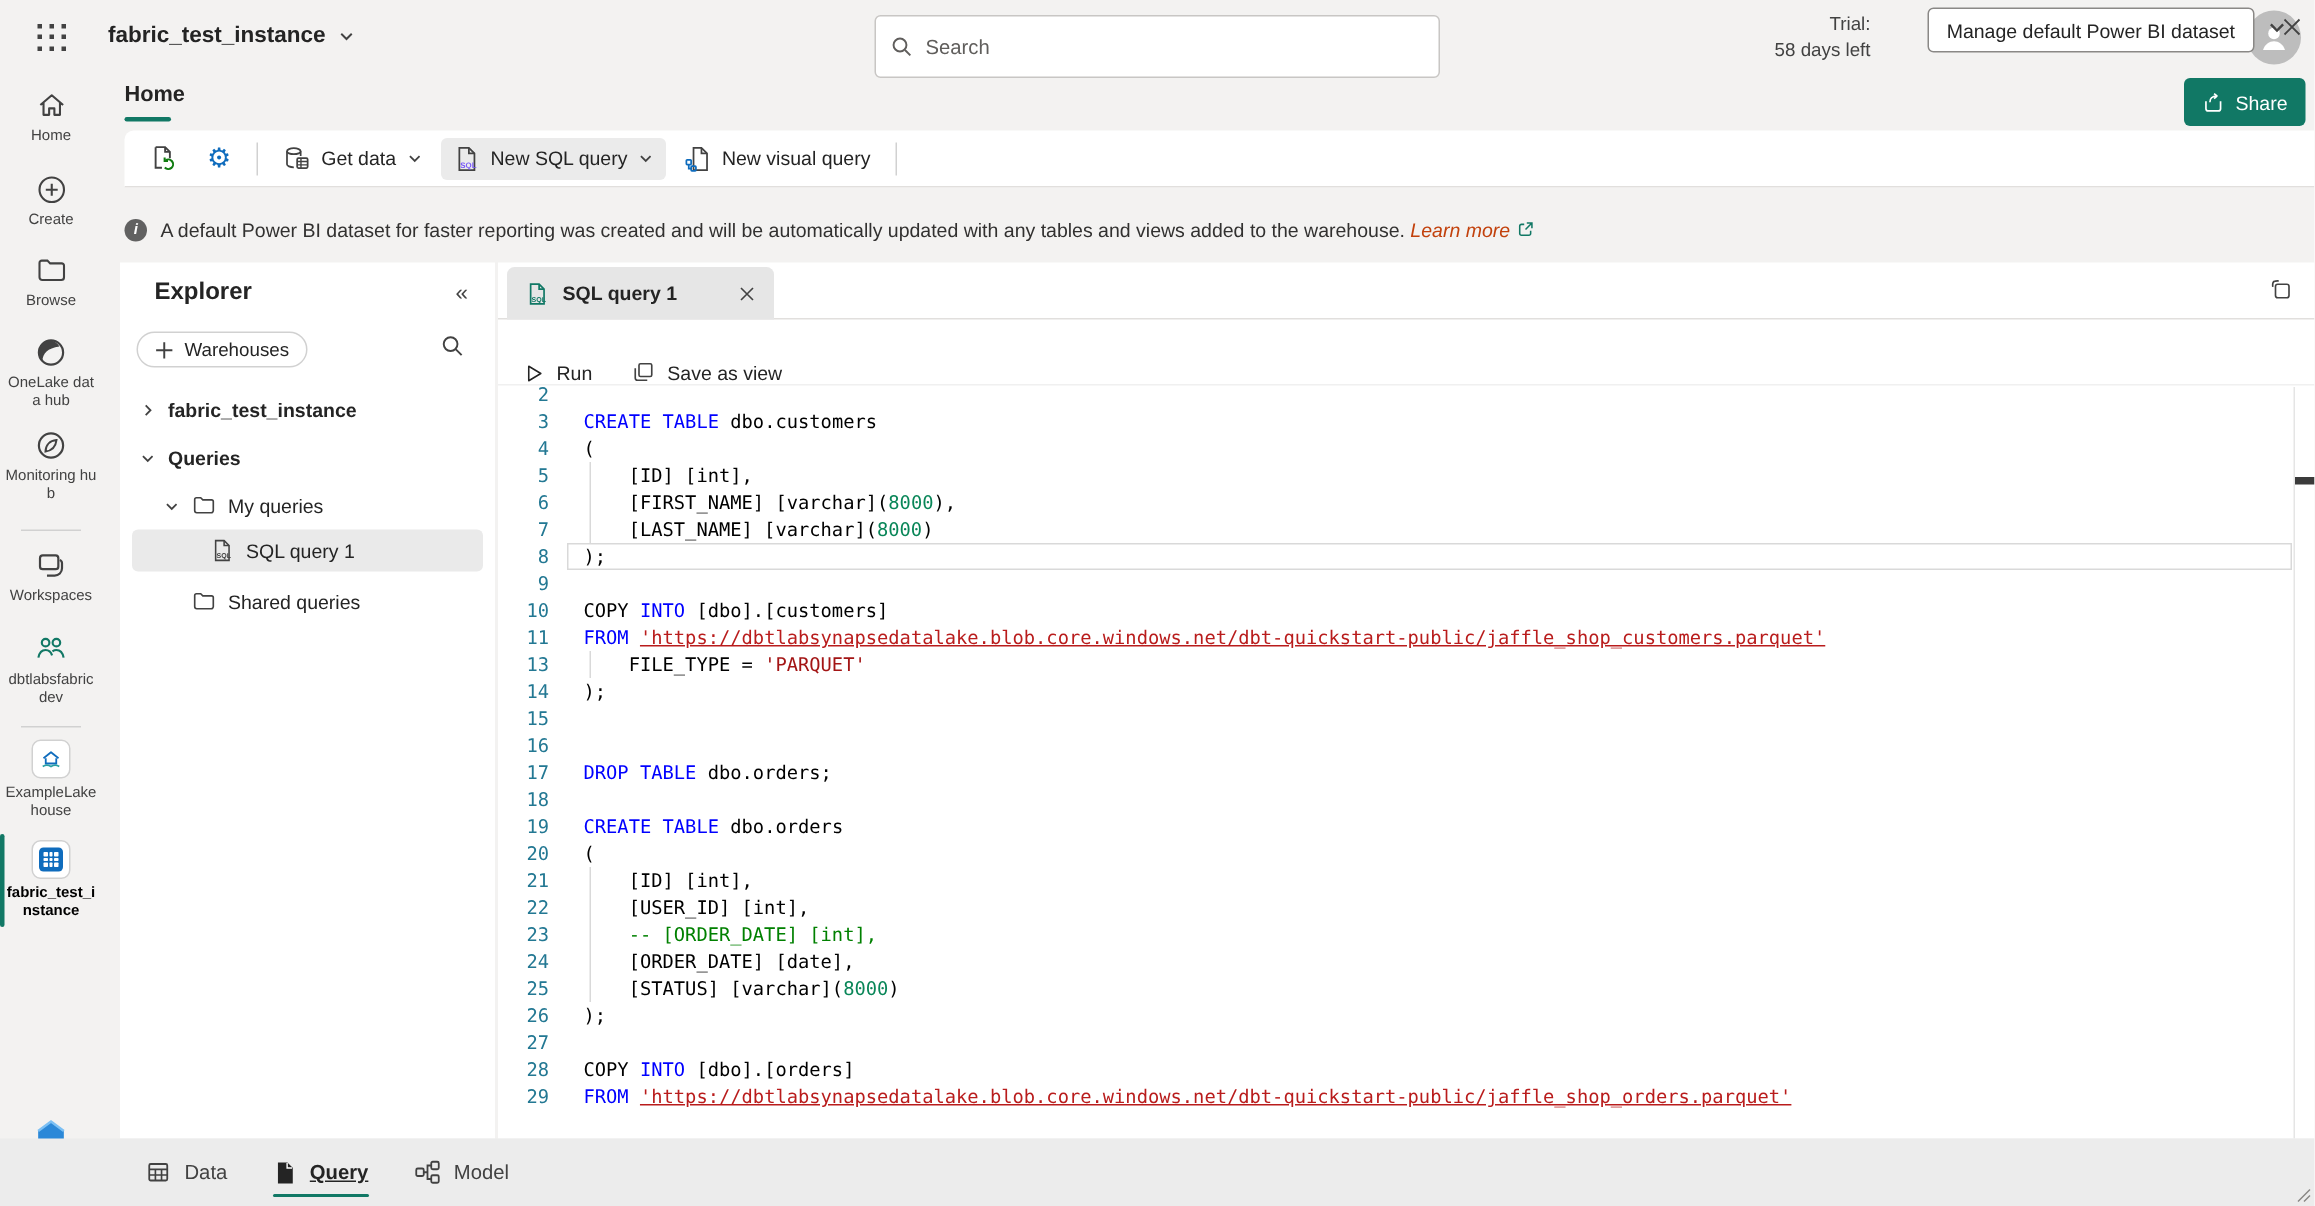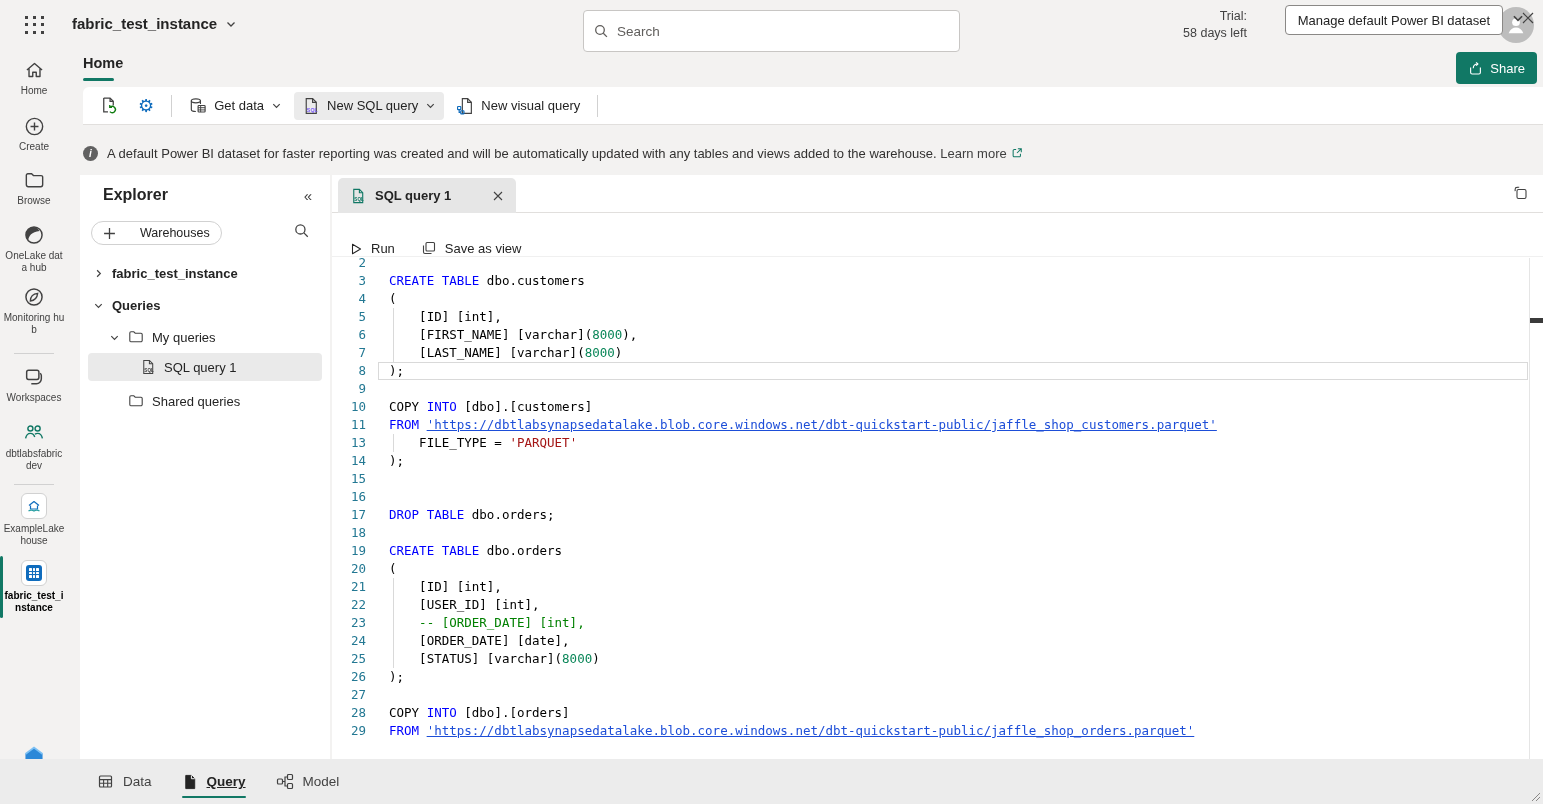--- a/index.html
+++ b/index.html
@@ -29,41 +29,41 @@
   .ribbon { position:absolute; left:83px; top:87px; right:0; height:38px; background:#fff; border-bottom:1px solid #e1dfdd; border-radius:6px 0 0 0; display:flex; align-items:center; padding:0 8px; gap:4px; }
   .rb-btn { display:flex; align-items:center; gap:7px; font-size:13px; color:#242424; padding:5px 8px; border-radius:4px; cursor:pointer; white-space:nowrap; }
   .rb-btn.hl { background:#ebebeb; }
   .vdiv { width:1px; height:22px; background:#d1d1d1; margin:0 5px; }
   .ribbon-chevron { position:absolute; right:18px; top:11px; color:#424242; cursor:pointer; }
 
   
   .banner { position:absolute; left:83px; top:133px; right:8px; height:40px; display:flex; align-items:center; gap:9px; }
   .info-dot { width:15px; height:15px; border-radius:50%; background:#616161; color:#fff; font-size:10px; font-weight:700; display:flex; align-items:center; justify-content:center; font-style:italic; flex:0 0 auto; }
   .banner-text { font-size:13px; color:#323130; }
-  .learn-more { color:#404040; cursor:pointer; display:inline-flex; align-items:center; gap:4px; }
+  .learn-more { color:#c2410c; cursor:pointer; display:inline-flex; align-items:center; gap:4px;font-style:italic; }
   .banner-right { position:absolute; right:40px; top:5px; }
   .manage-btn { height:30px; background:#fff; border:1px solid #8a8886; border-radius:4px; font-size:13px; font-family:inherit; color:#242424; padding:0 12px; cursor:pointer; }
   .banner-x { position:absolute; right:8px; top:11px; color:#424242; cursor:pointer; }
 
   
   .rail { position:absolute; left:0; top:50px; width:68px; bottom:0; background:#f3f2f1; }
   .rail-item { position:absolute; left:0; width:68px; display:flex; flex-direction:column; align-items:center; gap:4px; font-size:10px; line-height:12px; color:#424242; text-align:center; word-break:break-all; cursor:pointer; }
   .rail-item .lbl { max-width:62px; }
   .rail-item.selected .lbl { font-weight:700; color:#000; }
   .rail-item.selected::before { content:''; position:absolute; left:0; top:-4px; bottom:-4px; width:3px; background:#117865; border-radius:2px; }
   .rail-div { position:absolute; left:14px; width:40px; height:1px; background:#d1d1d1; }
   .tile { width:26px; height:26px; background:#fff; border:1px solid #d1d1d1; border-radius:6px; display:flex; align-items:center; justify-content:center; }
   .wh-glyph { width:16px; height:16px; background:#0f6cbd; border-radius:3px; display:grid; grid-template-columns:repeat(3,1fr); place-items:center; padding:3px; }
   .wh-glyph i { width:2.5px; height:2.5px; background:#fff; border-radius:0.5px; }
 
   
   .explorer { position:absolute; left:80px; top:175px; width:250px; bottom:45px; background:#fff; }
   .exp-title { position:absolute; left:23px; top:11px; font-size:16px; font-weight:700; color:#242424; }
   .exp-collapse { position:absolute; right:18px; top:12px; color:#424242; font-size:15px; cursor:pointer; }
-  .wh-btn { position:absolute; left:11px; top:46px; height:24px; border:1px solid #d1d1d1; border-radius:12px; background:#fff; font-family:inherit; font-size:12.5px; color:#242424; display:flex; align-items:center; gap:24px; padding:0 11px; cursor:pointer; }
+  .wh-btn { position:absolute; left:11px; top:46px; height:24px; border:1px solid #d1d1d1; border-radius:12px; background:#fff; font-family:inherit; font-size:12.5px; color:#242424; display:flex; align-items:center; gap:7px; padding:0 11px; cursor:pointer; }
   .exp-search { position:absolute; right:20px; top:48px; color:#424242; cursor:pointer; }
   .tree-row { position:absolute; left:0; width:250px; height:28px; display:flex; align-items:center; gap:8px; font-size:13px; color:#242424; cursor:pointer; }
   .tree-row .chev { color:#424242; width:12px; display:flex; justify-content:center; }
   .tree-row.sel { left:8px; width:234px; background:#eaeaea; border-radius:4px; }
   .semib { font-weight:600; }
 
   
   .editor { position:absolute; left:332px; top:175px; right:0; bottom:45px; background:#fff; }
   .tabbar { position:absolute; left:0; right:0; top:0; height:38px; border-bottom:1px solid #e1dfdd; }
   .qtab { position:absolute; left:6px; top:3px; height:35px; width:178px; background:#e6e6e6; border-radius:5px 5px 0 0; display:flex; align-items:center; gap:9px; padding:0 12px; font-size:13px; font-weight:600; cursor:pointer; }
@@ -75,21 +75,21 @@
   
   .code { position:absolute; left:0; right:0; top:83px; bottom:0; overflow:hidden; font-family:"DejaVu Sans Mono","Liberation Mono",monospace; font-size:12.5px; cursor:text; }
   .code-inner { position:absolute; top:-4px; left:0; right:0; }
   .code-line { height:18px; line-height:18px; display:flex; white-space:pre; position:relative; }
   .code-line .ln { flex:0 0 34px; text-align:right; color:#237893; }
   .code-line .cc { padding-left:23px; position:relative; color:#000; }
   .code-line .guide { position:absolute; left:27px; top:0; bottom:0; width:1px; background:#d9d9d9; }
   .code-line.active::after { content:''; position:absolute; left:46px; right:15px; top:0; bottom:0; border:1px solid #d9d9d9; pointer-events:none; }
   .kw { color:#0000ff; }
   .str { color:#a31515; }
-  .strl { color:#1d4ed8; text-decoration:underline; }
+  .strl { color:#b91c1c; text-decoration:underline; }
   .num { color:#098658; }
   .com { color:#008000; }
   .oruler { position:absolute; right:13px; top:83px; bottom:0; width:1px; background:#e5e5e5; }
   .othumb { position:absolute; right:0; top:143px; width:13px; height:5px; background:#3b3b3b; }
 
   
   .bottombar { position:absolute; left:0; right:0; bottom:0; height:45px; background:#ececec; display:flex; align-items:center; padding-left:97px; gap:30px; }
   .bbtab { display:flex; align-items:center; gap:9px; font-size:13.5px; color:#424242; cursor:pointer; position:relative; height:100%; }
   .bbtab.active { font-weight:700; color:#242424;text-decoration:underline; }
   .bbtab.active::after { content:''; position:absolute; left:0; right:0; bottom:6px; height:2.5px; background:#117865; border-radius:2px; }

